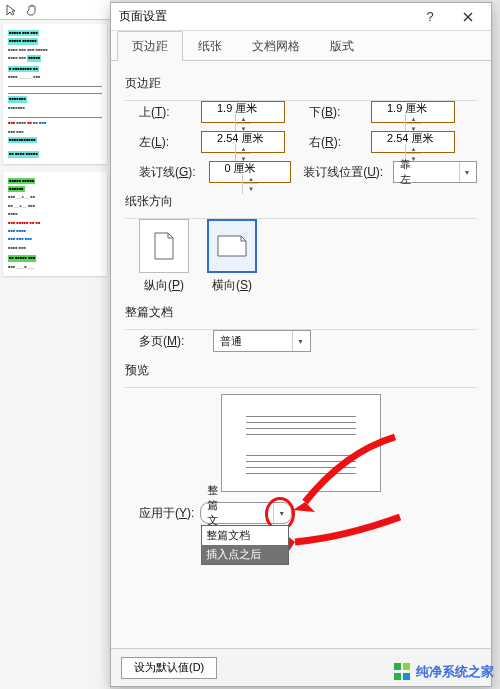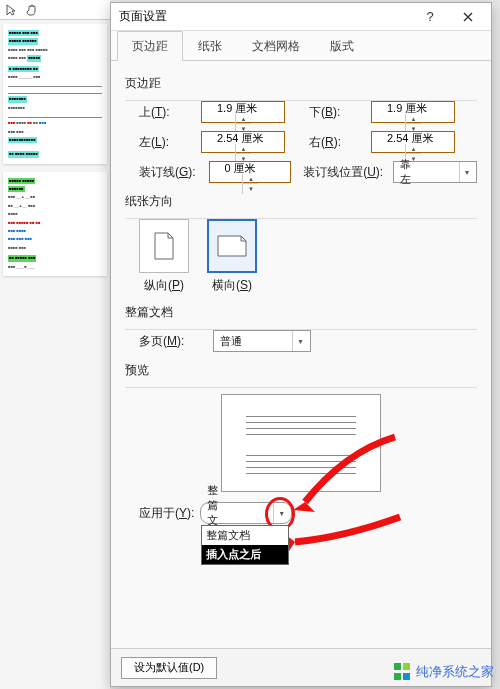--- a/index.html
+++ b/index.html
@@ -54,28 +54,28 @@
   .orient-box svg { display: block; }
 
   .preview-box { width: 160px; height: 98px; border: 1px solid #999; background: #fff; margin: 6px auto 10px; padding: 16px 24px; }
   .preview-box .pl { height: 1px; background: #888; margin: 5px 0; }
 
   .apply-row { display: flex; align-items: center; padding-left: 14px; gap: 6px; position: relative; }
   .apply-combo { width: 92px; position: relative; border-radius: 9px; }
   .red-circle-ov { position: absolute; right: -4px; top: -6px; width: 30px; height: 34px; border: 3px solid #e11; border-radius: 50%; pointer-events: none; }
   .dropdown { position: absolute; left: 0; top: 22px; width: 88px; background: #fff; border: 1px solid #666; z-index: 5; }
   .dropdown .opt { padding: 2px 4px; font-size: 11px; }
-  .dropdown .opt.sel { background: #000000; color: #fff; font-weight: bold; }
+  .dropdown .opt.sel { background: #737373; color: #fff; }
 
   .arrow1 { position: absolute; pointer-events: none; }
 
   .footer { height: 38px; border-top: 1px solid #ccc; background: #f4f4f4; display: flex; align-items: center; padding: 0 10px; gap: 8px; }
   .btn { height: 22px; padding: 0 12px; border: 1px solid #999; background: #fdfdfd; font-size: 11px; display: flex; align-items: center; }
 
-  .watermark { position: absolute; right: 6px; bottom: 8px; display: flex; align-items: center; gap: 4px; font-size: 13px; font-weight: normal; color: #3a6fd8; pointer-events: none; }
+  .watermark { position: absolute; right: 6px; bottom: 8px; display: flex; align-items: center; gap: 4px; font-size: 13px; font-weight: bold; color: #3a6fd8; pointer-events: none; }
   .wm-logo { display: flex; flex-wrap: wrap; width: 18px; height: 18px; gap: 2px; }
   .wm-logo span { width: 7px; height: 7px; }
   .wm-logo span:nth-child(1){background:#2bb049;}
   .wm-logo span:nth-child(2){background:#8bd23b;}
   .wm-logo span:nth-child(3){background:#2bb049;}
   .wm-logo span:nth-child(4){background:#1190d8;}
 </style>
 </head>
 <body>
 

